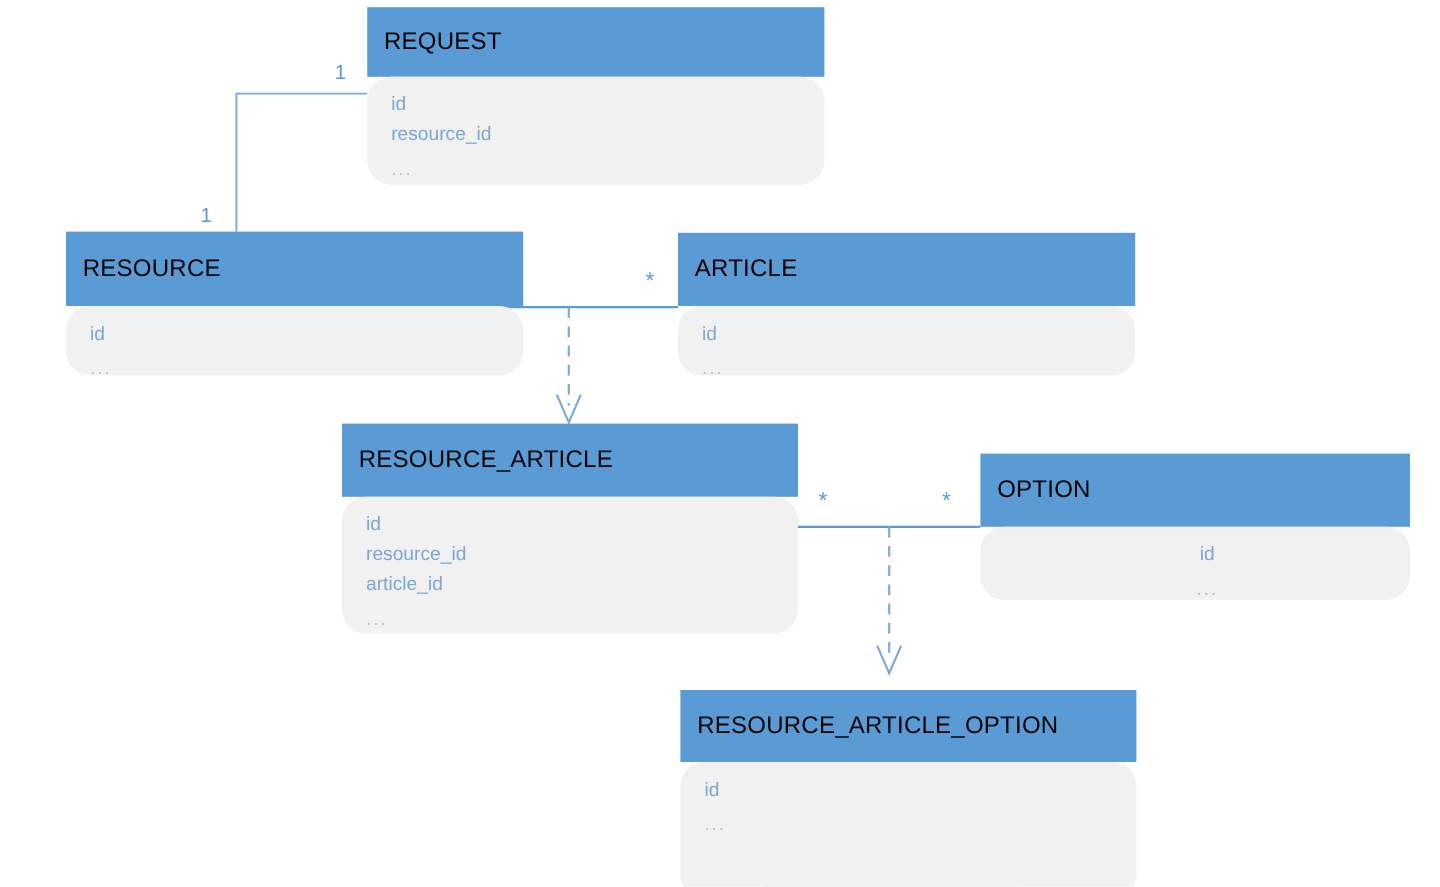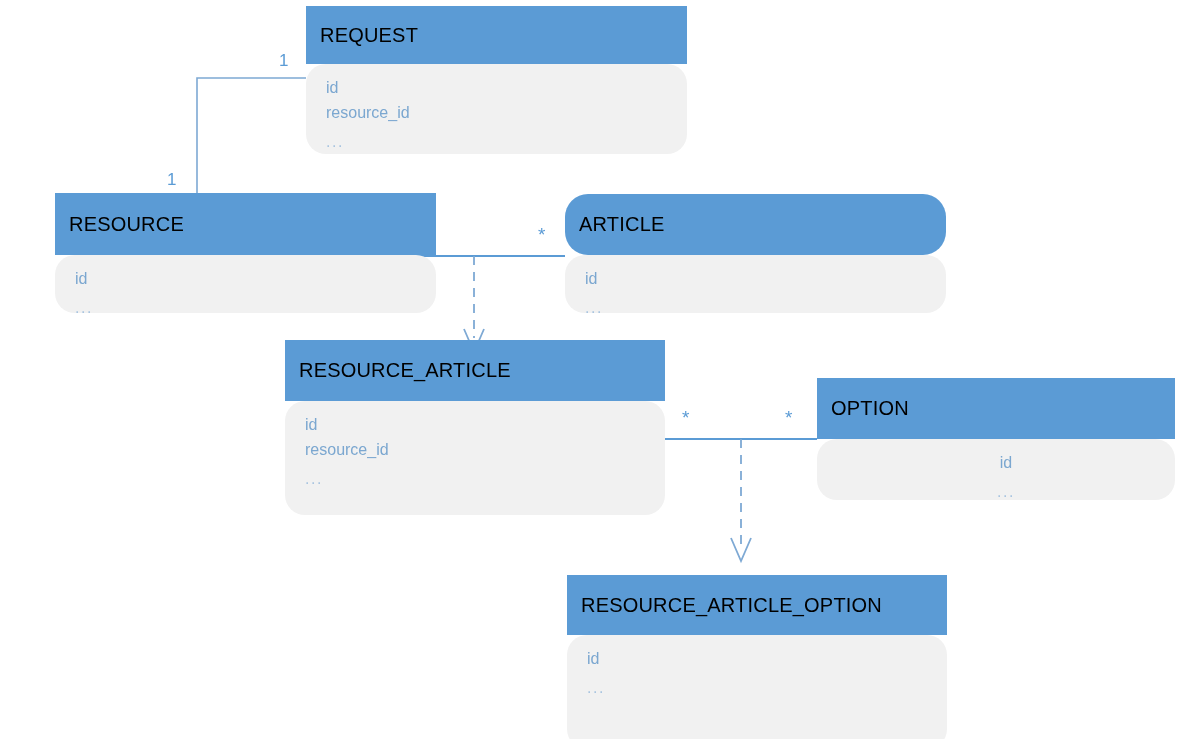--- a/index.html
+++ b/index.html
@@ -112,32 +112,33 @@
 
   <div class="entity" style="left:7px; top:193px; width:381px;margin-left:48px;">
     <div class="entity-header" style="height:62px;">RESOURCE</div>
     <div class="entity-body" style="height:58px;">
       <div class="attr">id</div>
       <div class="attr ellipsis">...</div>
     </div>
   </div>
 
   <div class="entity" style="left:565px; top:194px; width:381px;">
-    <div class="entity-header" style="height:61px;border-radius:23px;">ARTICLE</div>
+    <div class="entity-header" style="height:61px;">ARTICLE</div>
     <div class="entity-body" style="height:58px;">
       <div class="attr">id</div>
       <div class="attr ellipsis">...</div>
     </div>
   </div>
 
-  <div class="entity" style="left:285px; top:340px; width:380px;">
+  <div class="entity" style="left:285px; top:353px; width:380px;">
     <div class="entity-header" style="height:61px;">RESOURCE_ARTICLE</div>
     <div class="entity-body" style="height:114px;">
       <div class="attr">id</div>
       <div class="attr">resource_id</div>
+      <div class="attr">article_id</div>
       <div class="attr ellipsis">...</div>
     </div>
   </div>
 
   <div class="entity" style="left:817px; top:378px; width:358px;text-align:center;">
     <div class="entity-header" style="height:61px;">OPTION</div>
     <div class="entity-body" style="height:61px;">
       <div class="attr">id</div>
       <div class="attr ellipsis">...</div>
     </div>

